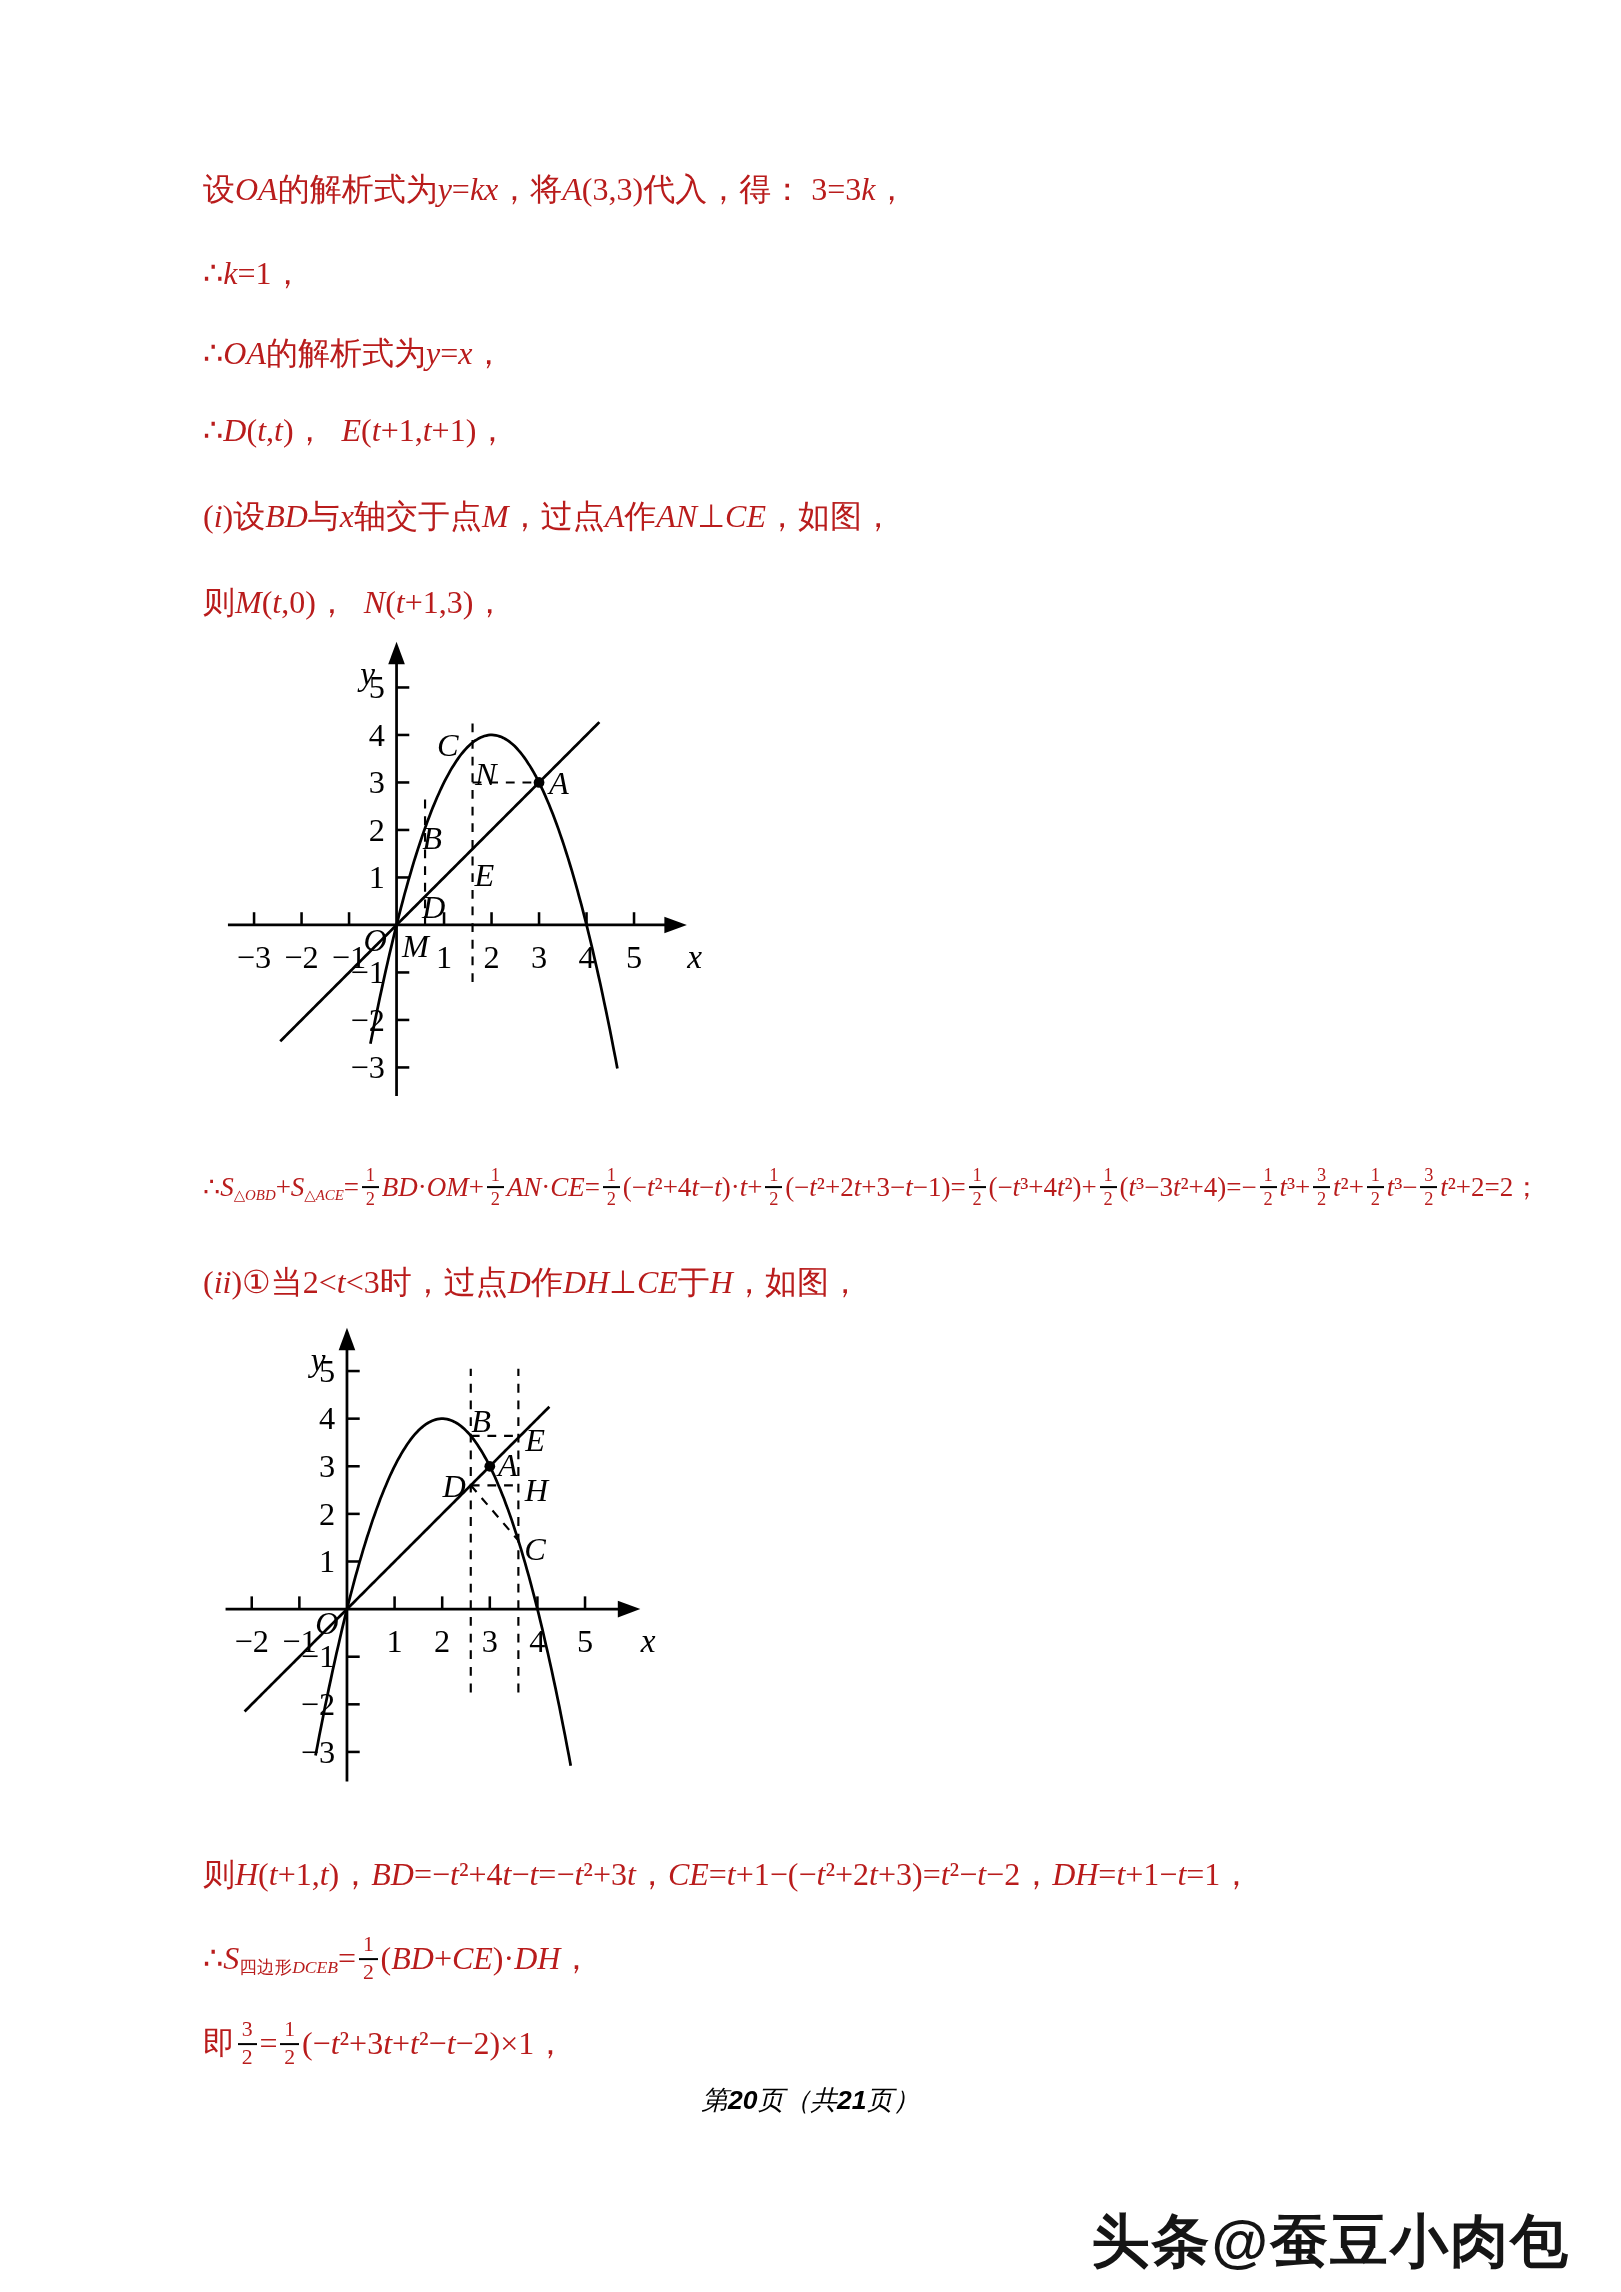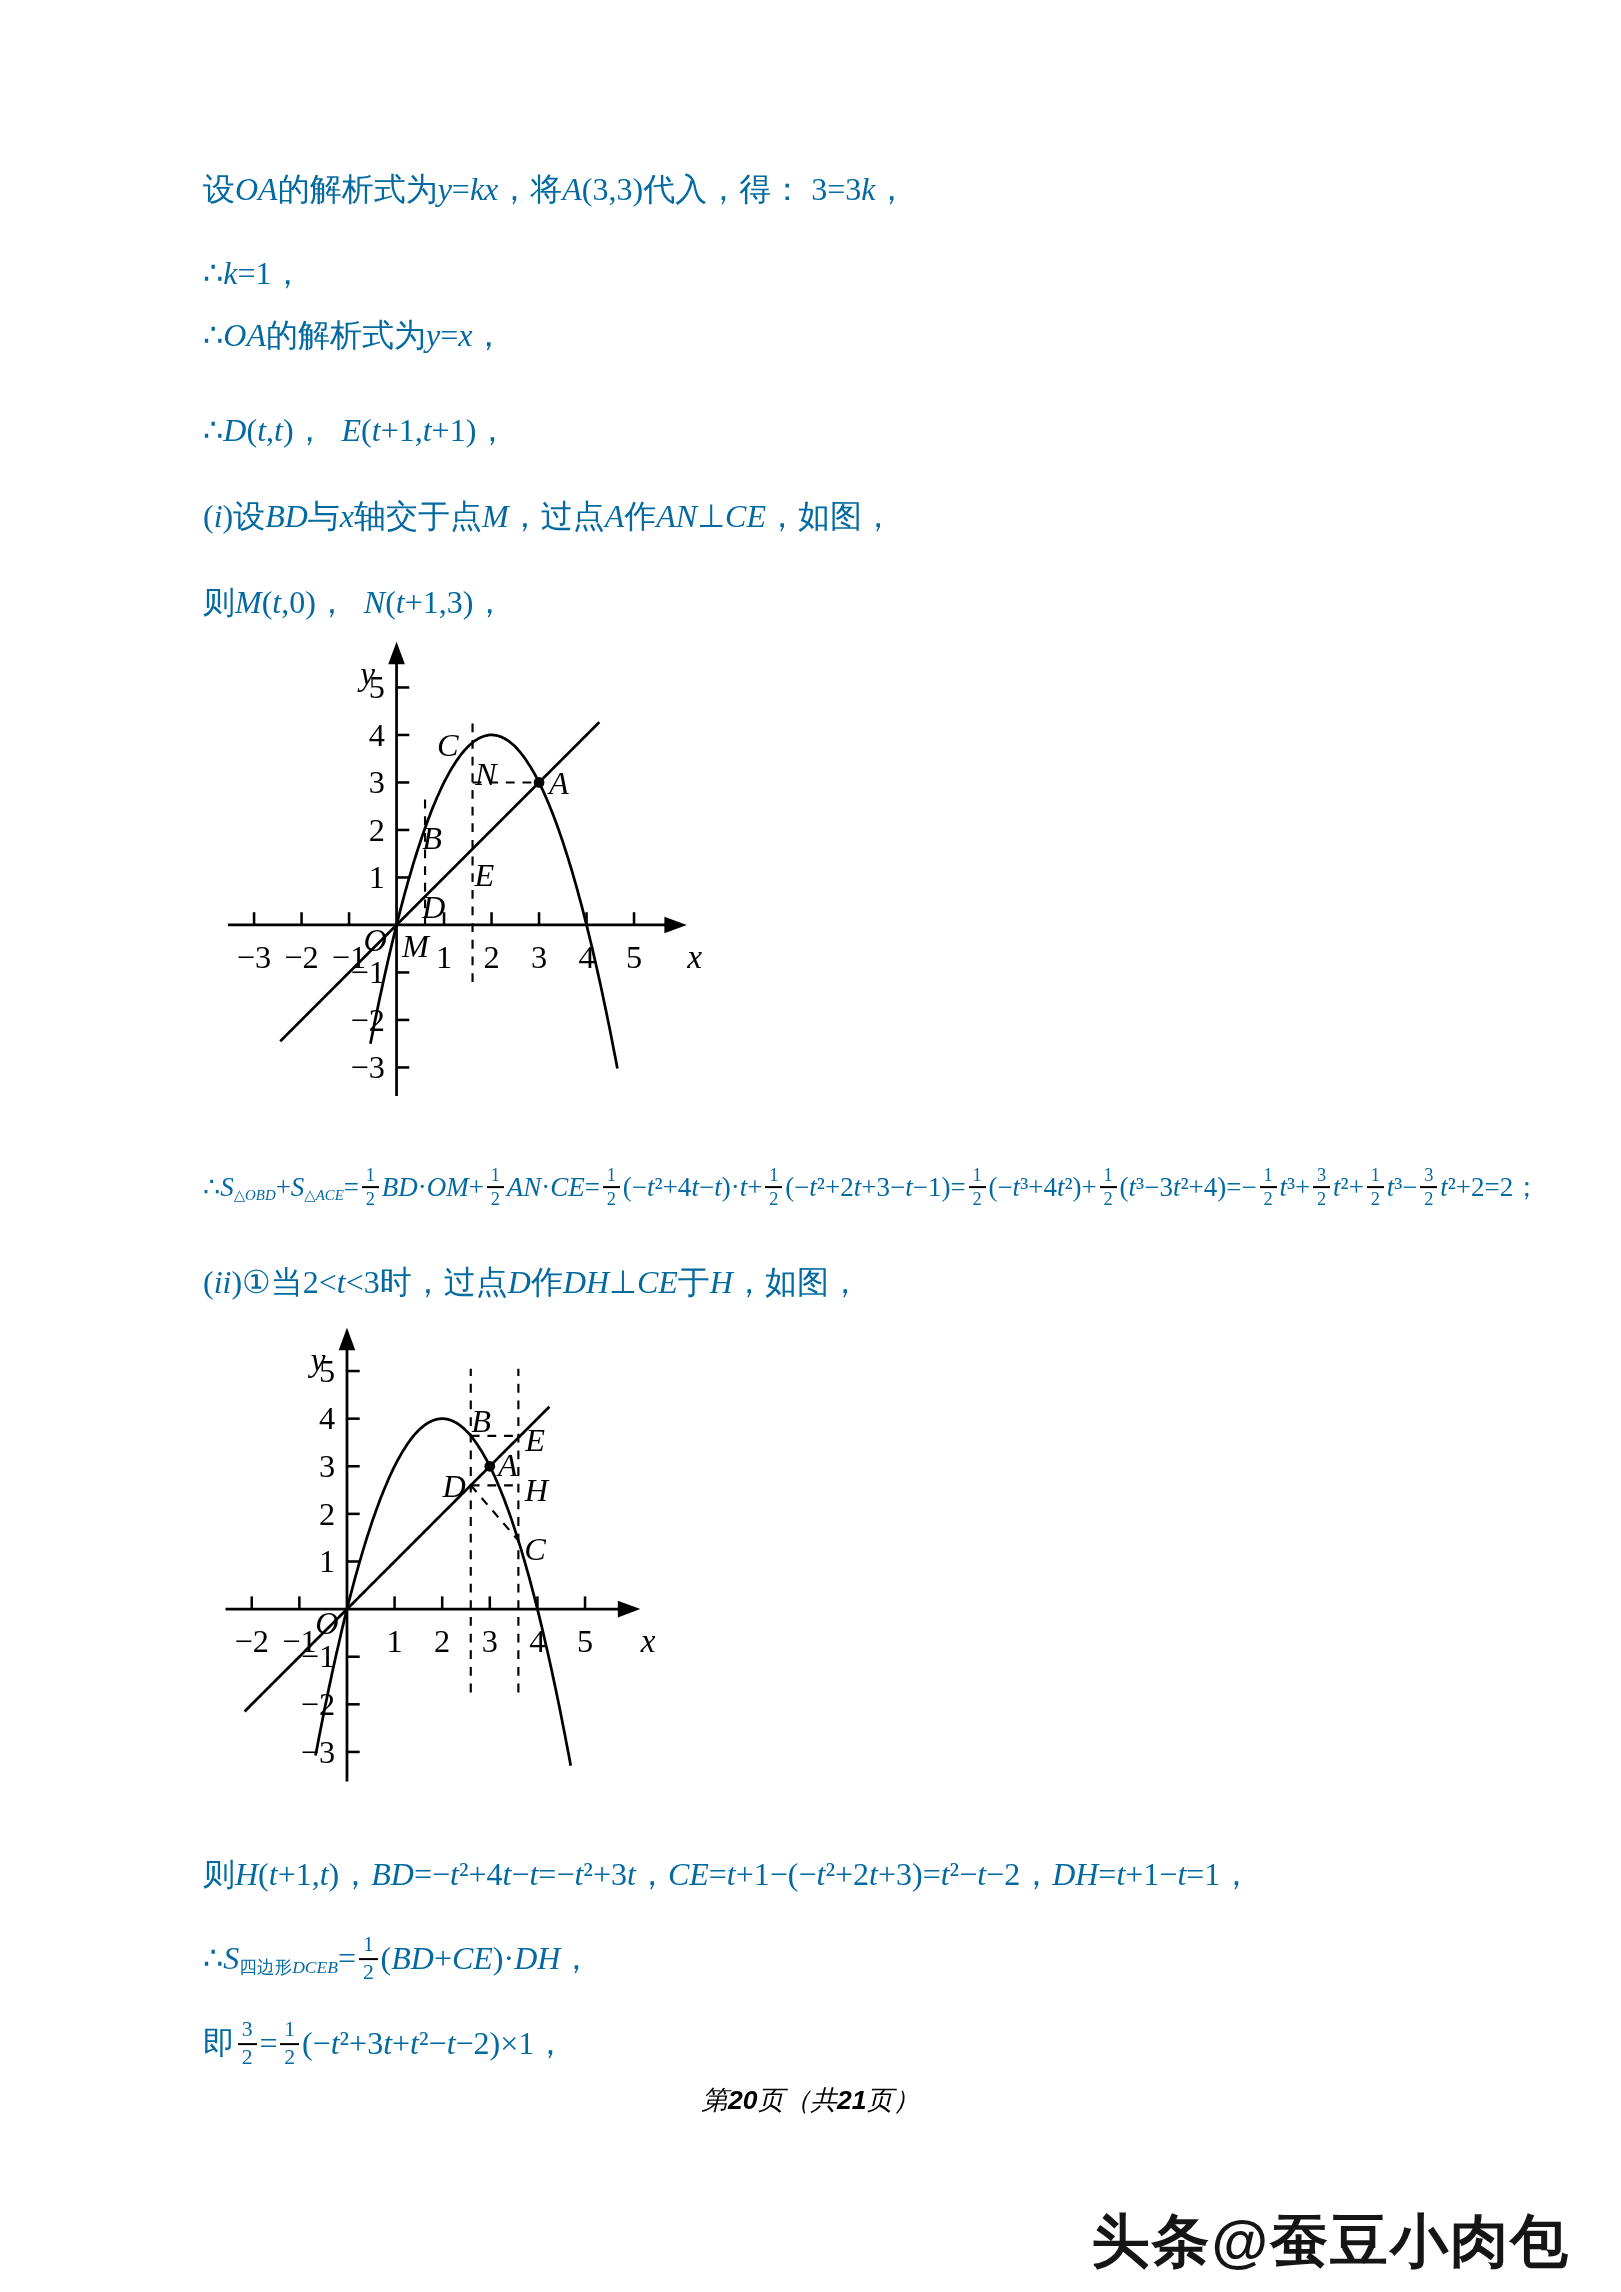--- a/index.html
+++ b/index.html
@@ -1,17 +1,17 @@
 <!DOCTYPE html>
 <html><head>
 <meta charset="utf-8">
 <style>
   html,body{margin:0;padding:0;background:#fff;}
   .page{position:relative;width:1621px;height:2293px;background:#fff;color:#000;overflow:hidden;}
-  .mline{position:absolute;left:203px;white-space:nowrap;font-size:32px;color:#0369a1;line-height:1.25;}
+  .mline{position:absolute;left:203px;white-space:nowrap;font-size:32px;color:#b91c1c;line-height:1.25;}
   .cn{font-family:"Liberation Serif",serif;}
   .mt-i{font-family:"Liberation Serif",serif;font-style:italic;}
   .mt-u{font-family:"Liberation Serif",serif;}
   .frac{display:inline-flex;flex-direction:column;align-items:center;vertical-align:middle;font-size:.68em;line-height:1.1;margin:0 2.9px;transform:translateY(-2.9px);}
   .frac .num{border-bottom:2px solid #000;padding:0 3.9px 1px;}
   .frac .den{padding-top:1px;}
   .subs{font-size:.55em;vertical-align:-0.25em;letter-spacing:0;}
   .bold-num{font-family:"Liberation Sans",sans-serif;font-weight:bold;}
   .small-formula{font-size:27px;}
   .footer{position:absolute;left:0;right:0;text-align:center;font-size:26.5px;font-style:italic;}
@@ -20,21 +20,21 @@
   svg{position:absolute;display:block;}
   svg text{stroke:none;}
 </style>
 </head>
 <body>
 
 <div class="page">
 
   <div class="mline" style="top:169px"><span class="cn">设</span><span><span class="mt-i">OA</span></span><span class="cn">的解析式为</span><span><span class="mt-i">y</span><span class="mt-u">=</span><span class="mt-i">kx</span></span><span class="cn">，将</span><span><span class="mt-i">A</span><span class="mt-u">(3,3)</span></span><span class="cn">代入，得：&nbsp;</span><span><span class="mt-u">3=3</span><span class="mt-i">k</span></span><span class="cn">，</span></div>
   <div class="mline" style="top:253px"><span><span class="mt-u">∴</span><span class="mt-i">k</span><span class="mt-u">=1</span></span><span class="cn">，</span></div>
-  <div class="mline" style="top:315px"><span><span class="mt-u">∴</span><span class="mt-i">OA</span></span><span class="cn">的解析式为</span><span><span class="mt-i">y</span><span class="mt-u">=</span><span class="mt-i">x</span></span><span class="cn">，</span></div>
+  <div class="mline" style="top:333px"><span><span class="mt-u">∴</span><span class="mt-i">OA</span></span><span class="cn">的解析式为</span><span><span class="mt-i">y</span><span class="mt-u">=</span><span class="mt-i">x</span></span><span class="cn">，</span></div>
   <div class="mline" style="top:410px"><span><span class="mt-u">∴</span><span class="mt-i">D</span><span class="mt-u">(</span><span class="mt-i">t</span><span class="mt-u">,</span><span class="mt-i">t</span><span class="mt-u">)</span></span><span class="cn">，&nbsp;&nbsp;</span><span><span class="mt-i">E</span><span class="mt-u">(</span><span class="mt-i">t</span><span class="mt-u">+1,</span><span class="mt-i">t</span><span class="mt-u">+1)</span></span><span class="cn">，</span></div>
   <div class="mline" style="top:496px"><span><span class="mt-u">(</span><span class="mt-i">i</span><span class="mt-u">)</span></span><span class="cn">设</span><span><span class="mt-i">BD</span></span><span class="cn">与</span><span><span class="mt-i">x</span></span><span class="cn">轴交于点</span><span><span class="mt-i">M</span></span><span class="cn">，过点</span><span><span class="mt-i">A</span></span><span class="cn">作</span><span><span class="mt-i">AN</span><span class="mt-u">⊥</span><span class="mt-i">CE</span></span><span class="cn">，如图，</span></div>
   <div class="mline" style="top:582px"><span class="cn">则</span><span><span class="mt-i">M</span><span class="mt-u">(</span><span class="mt-i">t</span><span class="mt-u">,0)</span></span><span class="cn">，&nbsp;&nbsp;</span><span><span class="mt-i">N</span><span class="mt-u">(</span><span class="mt-i">t</span><span class="mt-u">+1,3)</span></span><span class="cn">，</span></div>
 
   <svg style="left:186px;top:637px" viewBox="0 0 580 535" width="568" height="524">
       <g stroke="#000" stroke-width="2.8">
         <line x1="42.82500000000002" y1="294" x2="491.45" y2="294"></line>
         <line x1="215" y1="468.6" x2="215" y2="24.82499999999999"></line>
       </g>
       <path fill="#000" d="M 511.45 294 L 488.45 285.5 L 488.45 302.5 Z"></path>

